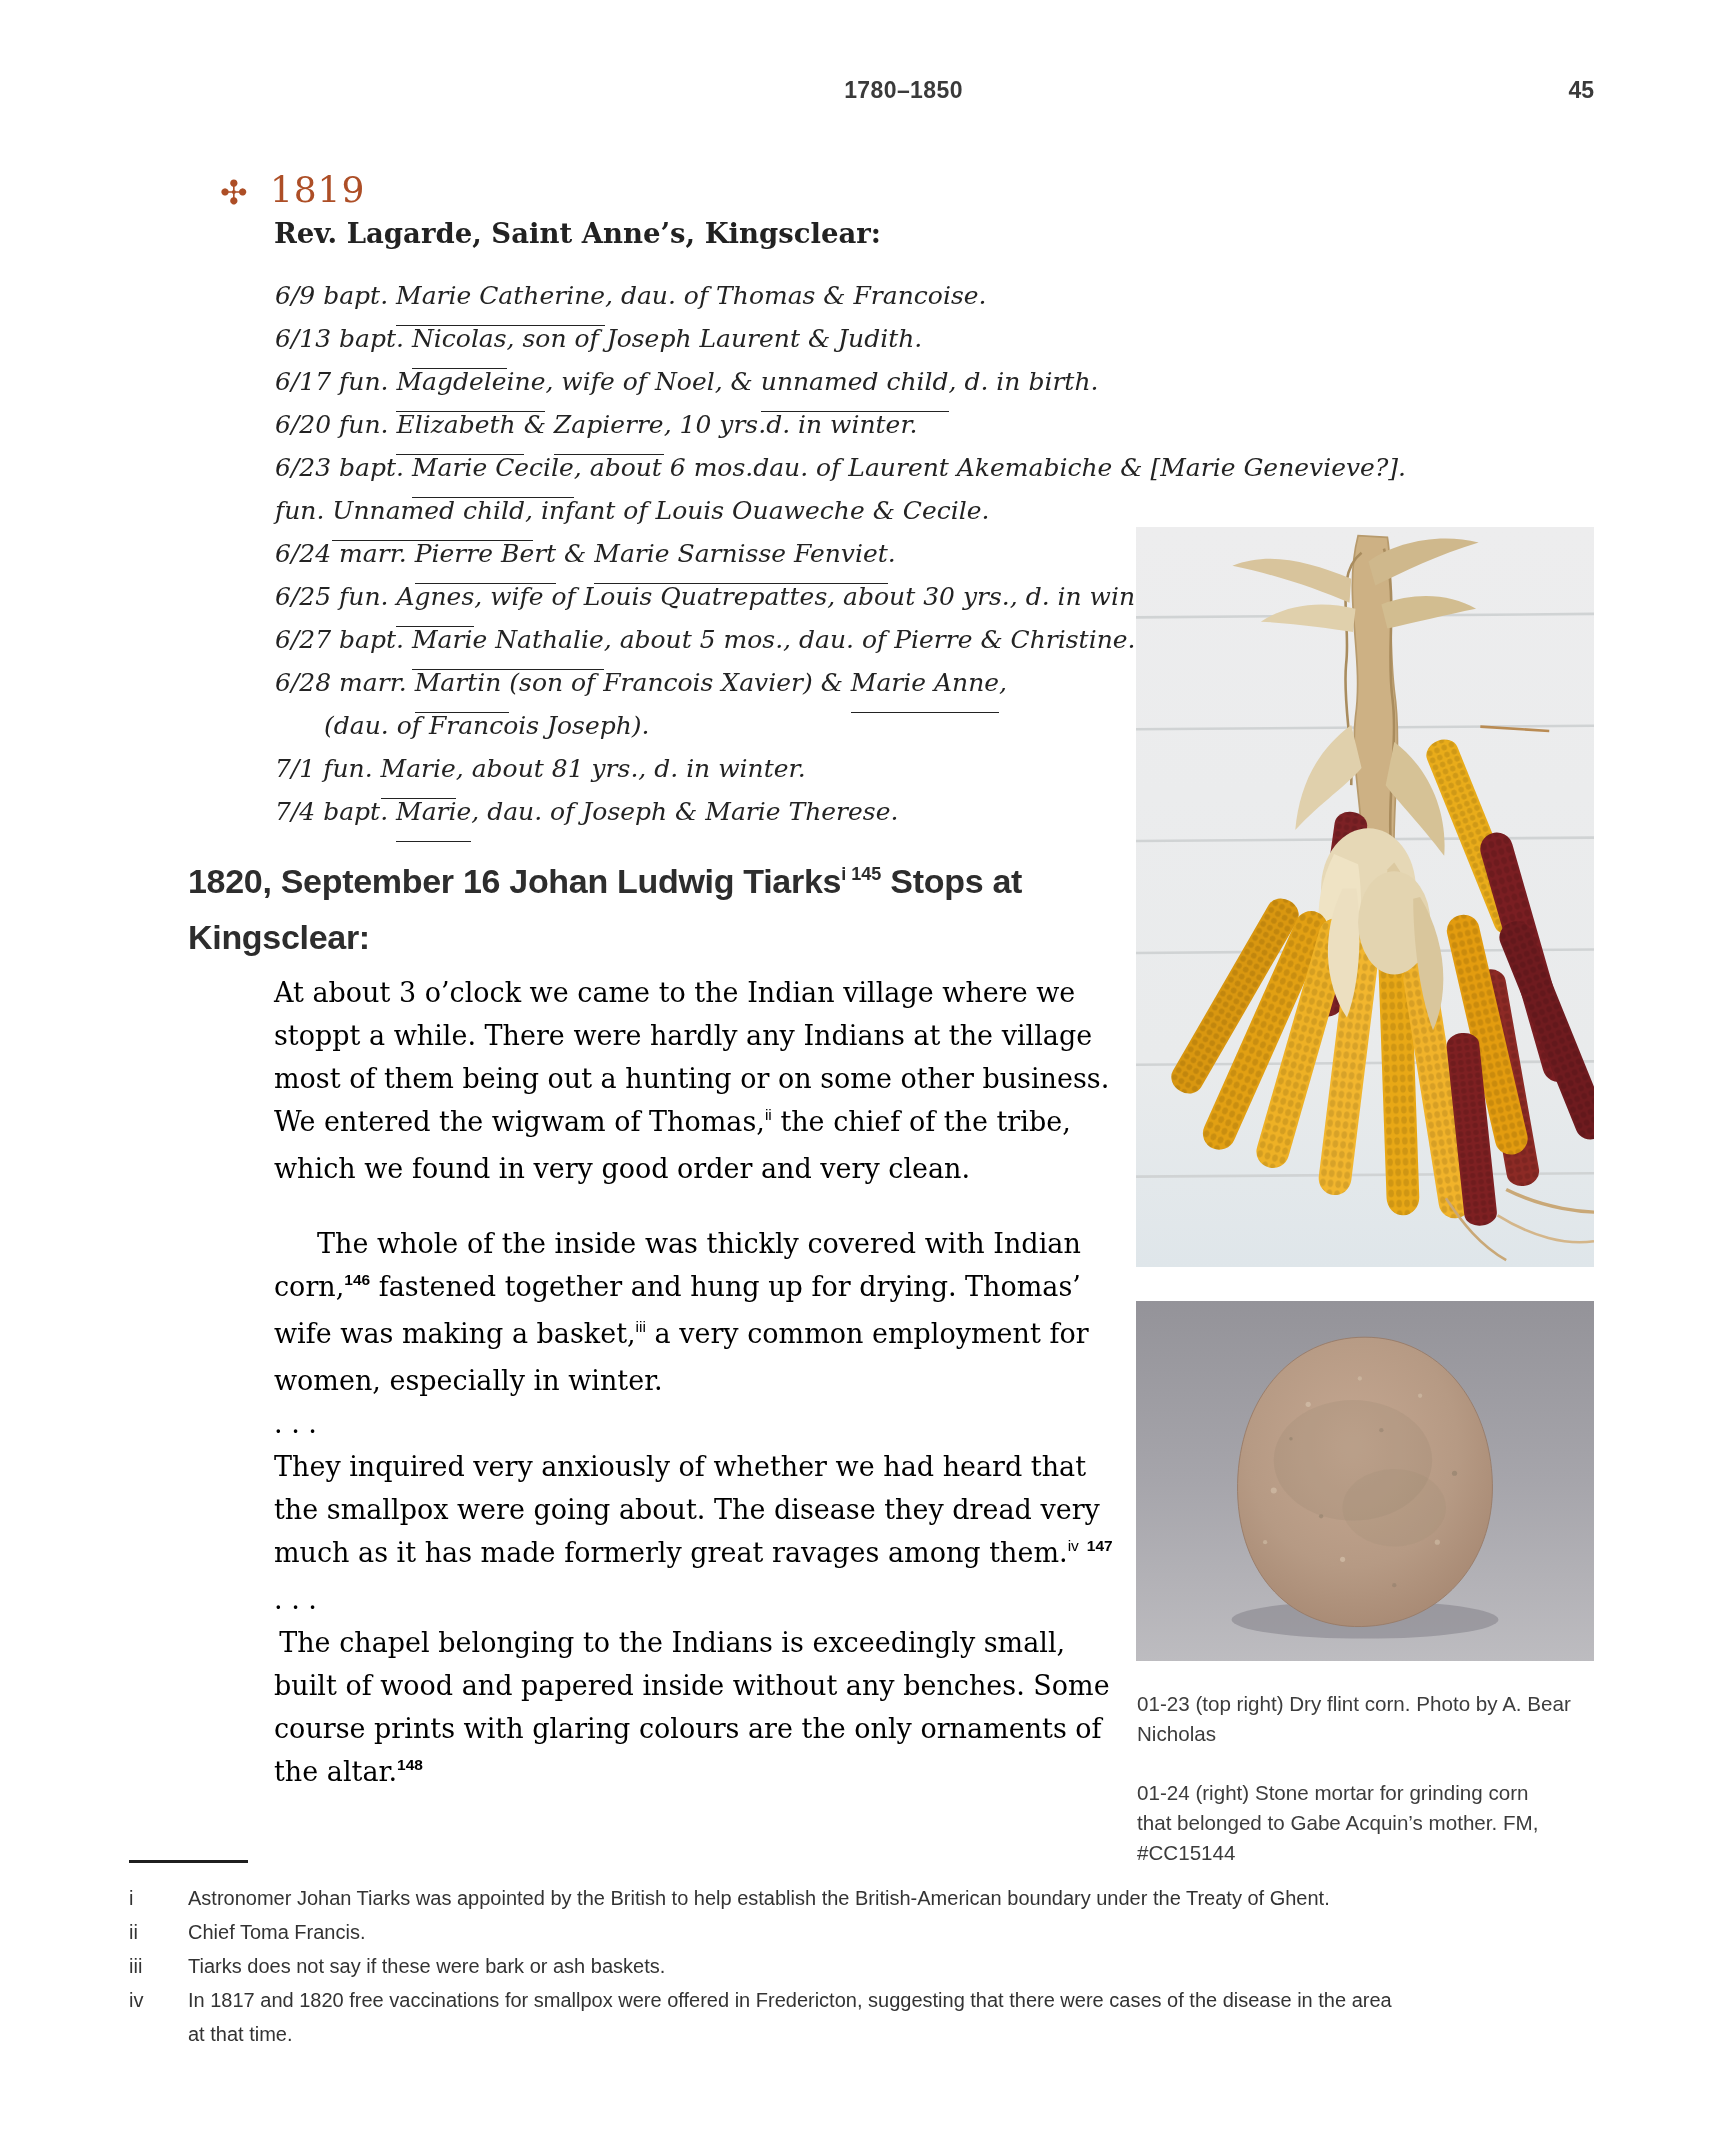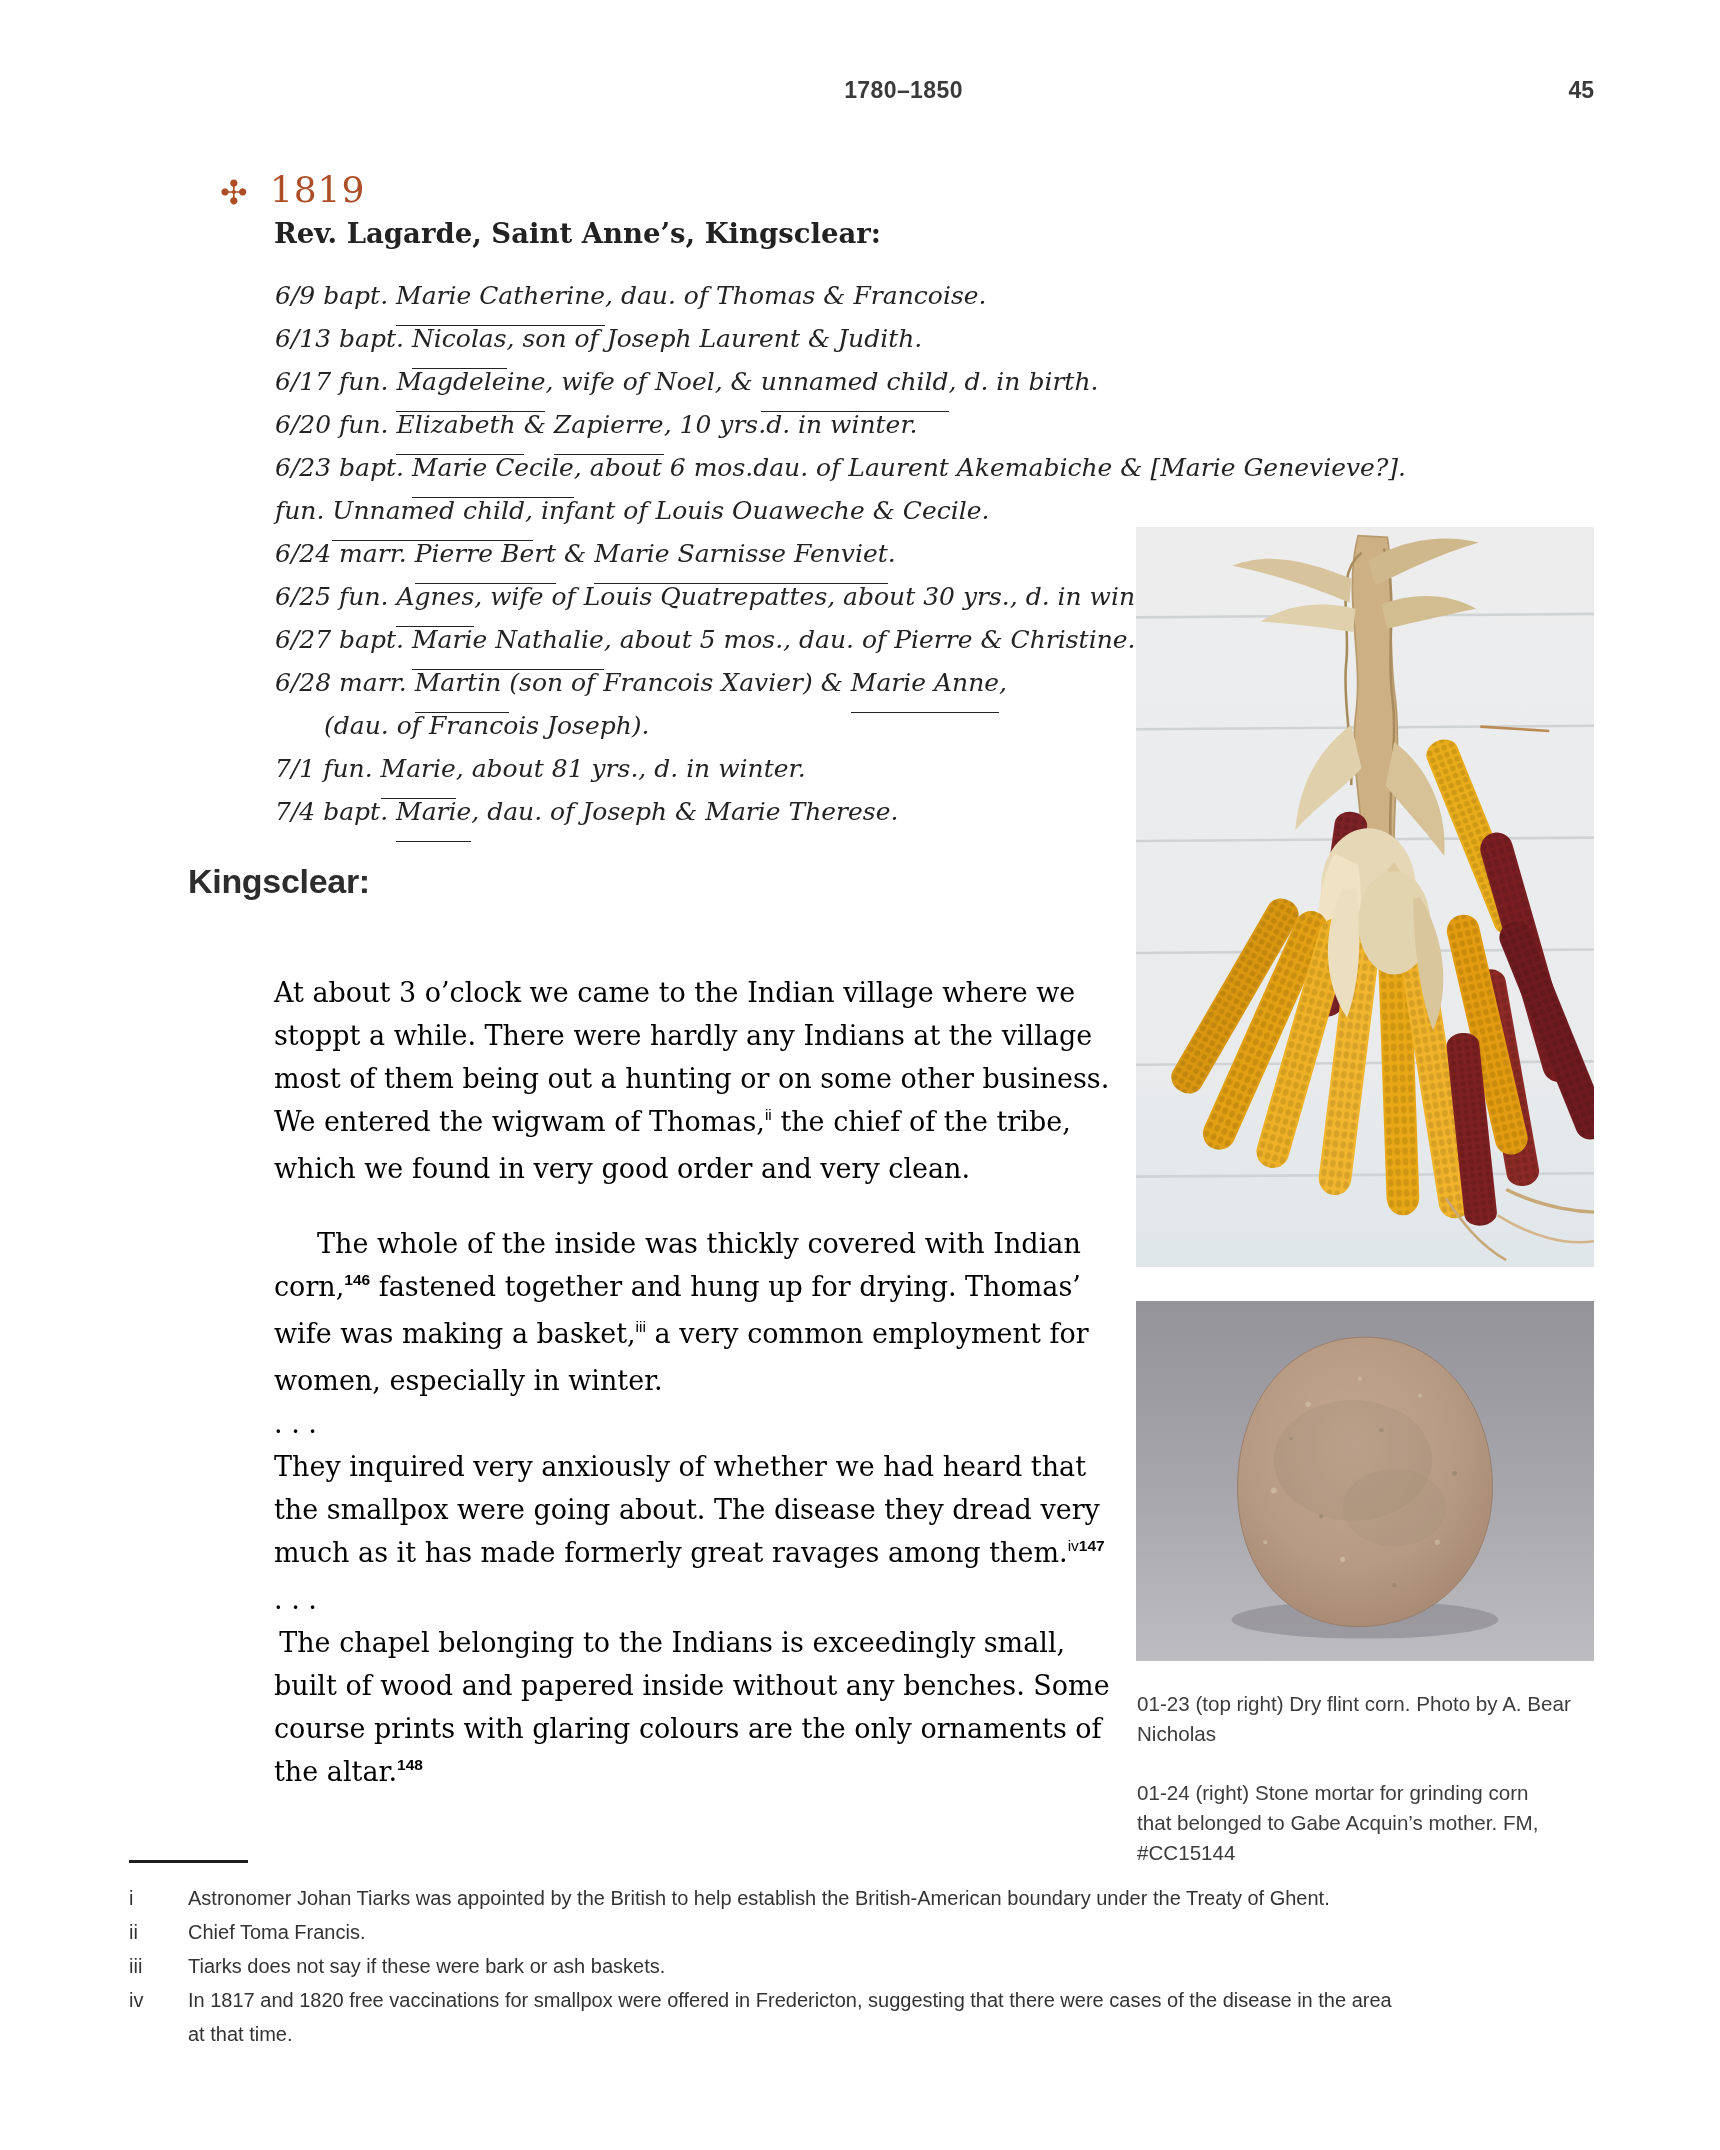--- a/index.html
+++ b/index.html
@@ -26,21 +26,21 @@
   .h2{position:absolute;left:188px;top:856px;font-size:34px;font-weight:bold;
         color:#2d2d2d;line-height:50px;letter-spacing:-0.3px;}
   .h2 .sup{font-size:18px;position:relative;top:-13px;letter-spacing:0;}
 
   #quote{position:absolute;left:274px;top:971px;}
   .q-line{font-family:"DejaVu Serif",serif;font-size:27px;line-height:43px;
         white-space:nowrap;color:#000000;}
   .q-line .sup{font-family:"Liberation Sans",sans-serif;font-size:15.5px;
         position:relative;top:-11.2px;}
   .q-line .sup.num{font-weight:bold;}
-  .q-line .sup + .sup{margin-left:0;}
+  .q-line .sup + .sup{margin-left:8px;}
 
   .fig{position:absolute;left:1136px;width:458px;}
   .fig svg{display:block;width:100%;height:100%;}
   #fig-corn{top:527px;height:740px;}
   #fig-stone{top:1301px;height:360px;}
 
   .caption{position:absolute;left:1137px;width:469px;font-size:20.6px;line-height:30px;color:#3c3c3c;}
   #caption-1{top:1689px;}
   #caption-2{top:1778px;}
   .cap-line{white-space:nowrap;}
@@ -75,20 +75,21 @@
       <div class="entry-line"><span>6/24 marr. </span><span class="u">Pierre Bert</span><span> &amp; </span><span class="u">Marie Sarnisse Fenviet</span><span>.</span></div>
       <div class="entry-line"><span>6/25 fun. </span><span class="u">Agnes</span><span>, wife of Louis Quatrepattes, about 30 yrs., d. in winter.</span></div>
       <div class="entry-line"><span>6/27 bapt. </span><span class="u">Marie Nathalie</span><span>, about 5 mos., dau. of Pierre &amp; Christine.</span></div>
       <div class="entry-line"><span>6/28 marr. </span><span class="u">Martin </span><span>(son of Francois Xavier) &amp; </span><span class="u">Marie Anne</span><span>,</span></div>
       <div class="entry-line" style="padding-left: 49px;"><span>(dau. of Francois Joseph).</span></div>
       <div class="entry-line"><span>7/1 fun. </span><span class="u">Marie</span><span>, about 81 yrs., d. in winter.</span></div>
       <div class="entry-line"><span>7/4 bapt. </span><span class="u">Marie</span><span>, dau. of Joseph &amp; Marie Therese.</span></div>
     </div>
 
   <div class="h2">
+    <div><span>1820, September 16 Johan Ludwig Tiarks</span><span class="sup">i 145</span><span> Stops at</span></div>
     <div>Kingsclear:</div>
   </div>
 
   <div id="quote">
       <div class="q-line"><span>At about 3 o’clock we came to the Indian village where we</span></div>
       <div class="q-line"><span>stoppt a while. There were hardly any Indians at the village</span></div>
       <div class="q-line"><span>most of them being out a hunting or on some other business.</span></div>
       <div class="q-line"><span>We entered the wigwam of Thomas,</span><span class="sup rom">ii</span><span> the chief of the tribe,</span></div>
       <div class="q-line"><span>which we found in very good order and very clean.</span></div>
       <div class="q-line" style="padding-left: 43px; margin-top: 32px;"><span>The whole of the inside was thickly covered with Indian</span></div>

